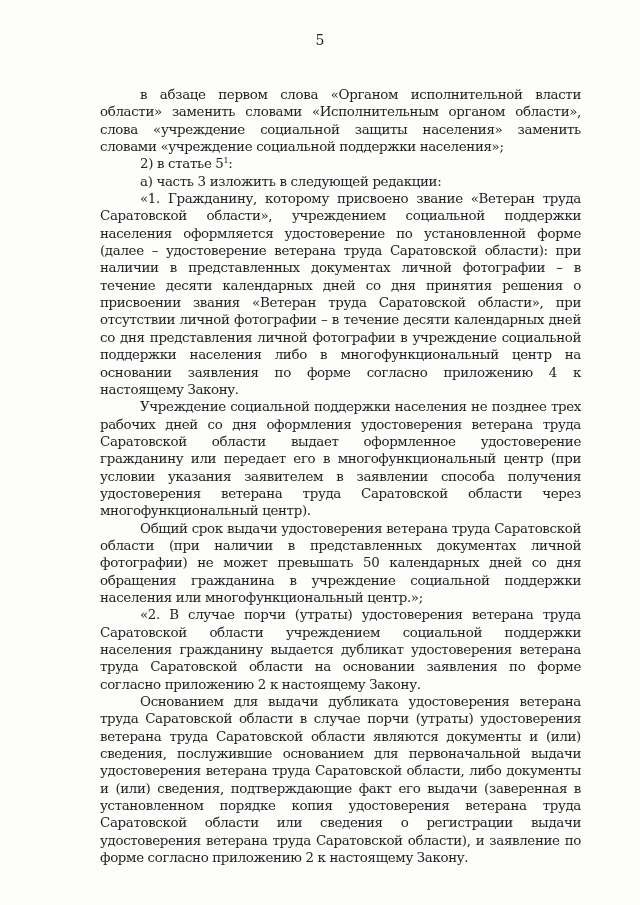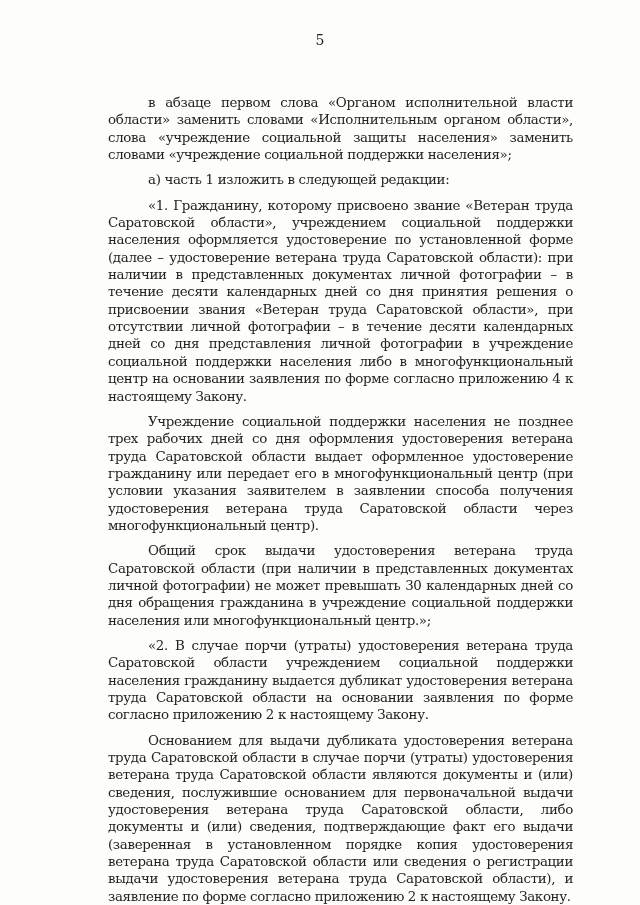--- a/index.html
+++ b/index.html
@@ -10,31 +10,32 @@
     }
     .page-number {
       position: absolute; top: 32px; left: 0; width: 640px; text-align: center;
       font-family: "DejaVu Serif", serif; font-size: 14px; color: #1e1e1e;
     }
     .body-text {
       position: absolute; left: 100px; top: 86px; width: 481px;
       font-family: "DejaVu Serif", serif; font-size: 13.4px; line-height: 17.35px;
       color: #222222; letter-spacing: -0.35px;
     }
-    .p { margin: 8px; text-align: justify; text-indent: 40px; hyphens: none; }
+    .p { margin: 0; text-align: justify; text-indent: 40px; hyphens: none; }
     sup { font-size: 8px; line-height: 0; vertical-align: 5px; }
   </style>
 </head>
 <body>
 
 <div class="page">
   <div class="page-number">5</div>
 
   <div class="body-text">
     <p class="p">в абзаце первом слова «Органом исполнительной власти области» заменить словами «Исполнительным органом области», слова «учреждение социальной защиты населения» заменить словами «учреждение социальной поддержки населения»;</p>
-    <p class="p">а) часть 1 изложить в следующей редакции:</p>
+    <p class="p"><span>2) в статье 5</span><sup>1</sup><span>:</span></p>
+    <p class="p">а) часть 3 изложить в следующей редакции:</p>
     <p class="p">«1. Гражданину, которому присвоено звание «Ветеран труда Саратовской области», учреждением социальной поддержки населения оформляется удостоверение по установленной форме (далее – удостоверение ветерана труда Саратовской области): при наличии в представленных документах личной фотографии – в течение десяти календарных дней со дня принятия решения о присвоении звания «Ветеран труда Саратовской области», при отсутствии личной фотографии – в течение десяти календарных дней со дня представления личной фотографии в учреждение социальной поддержки населения либо в многофункциональный центр на основании заявления по форме согласно приложению 4 к настоящему Закону.</p>
     <p class="p">Учреждение социальной поддержки населения не позднее трех рабочих дней со дня оформления удостоверения ветерана труда Саратовской области выдает оформленное удостоверение гражданину или передает его в многофункциональный центр (при условии указания заявителем в заявлении способа получения удостоверения ветерана труда Саратовской области через многофункциональный центр).</p>
-    <p class="p">Общий срок выдачи удостоверения ветерана труда Саратовской области (при наличии в представленных документах личной фотографии) не может превышать 30 календарных дней со дня обращения гражданина в учреждение социальной поддержки населения или многофункциональный центр.»;</p>
+    <p class="p">Общий срок выдачи удостоверения ветерана труда Саратовской области (при наличии в представленных документах личной фотографии) не может превышать 50 календарных дней со дня обращения гражданина в учреждение социальной поддержки населения или многофункциональный центр.»;</p>
     <p class="p">«2. В случае порчи (утраты) удостоверения ветерана труда Саратовской области учреждением социальной поддержки населения гражданину выдается дубликат удостоверения ветерана труда Саратовской области на основании заявления по форме согласно приложению 2 к настоящему Закону.</p>
     <p class="p">Основанием для выдачи дубликата удостоверения ветерана труда Саратовской области в случае порчи (утраты) удостоверения ветерана труда Саратовской области являются документы и (или) сведения, послужившие основанием для первоначальной выдачи удостоверения ветерана труда Саратовской области, либо документы и (или) сведения, подтверждающие факт его выдачи (заверенная в установленном порядке копия удостоверения ветерана труда Саратовской области или сведения о регистрации выдачи удостоверения ветерана труда Саратовской области), и заявление по форме согласно приложению 2 к настоящему Закону.</p>
   </div>
 </div>
 
 </body></html>

